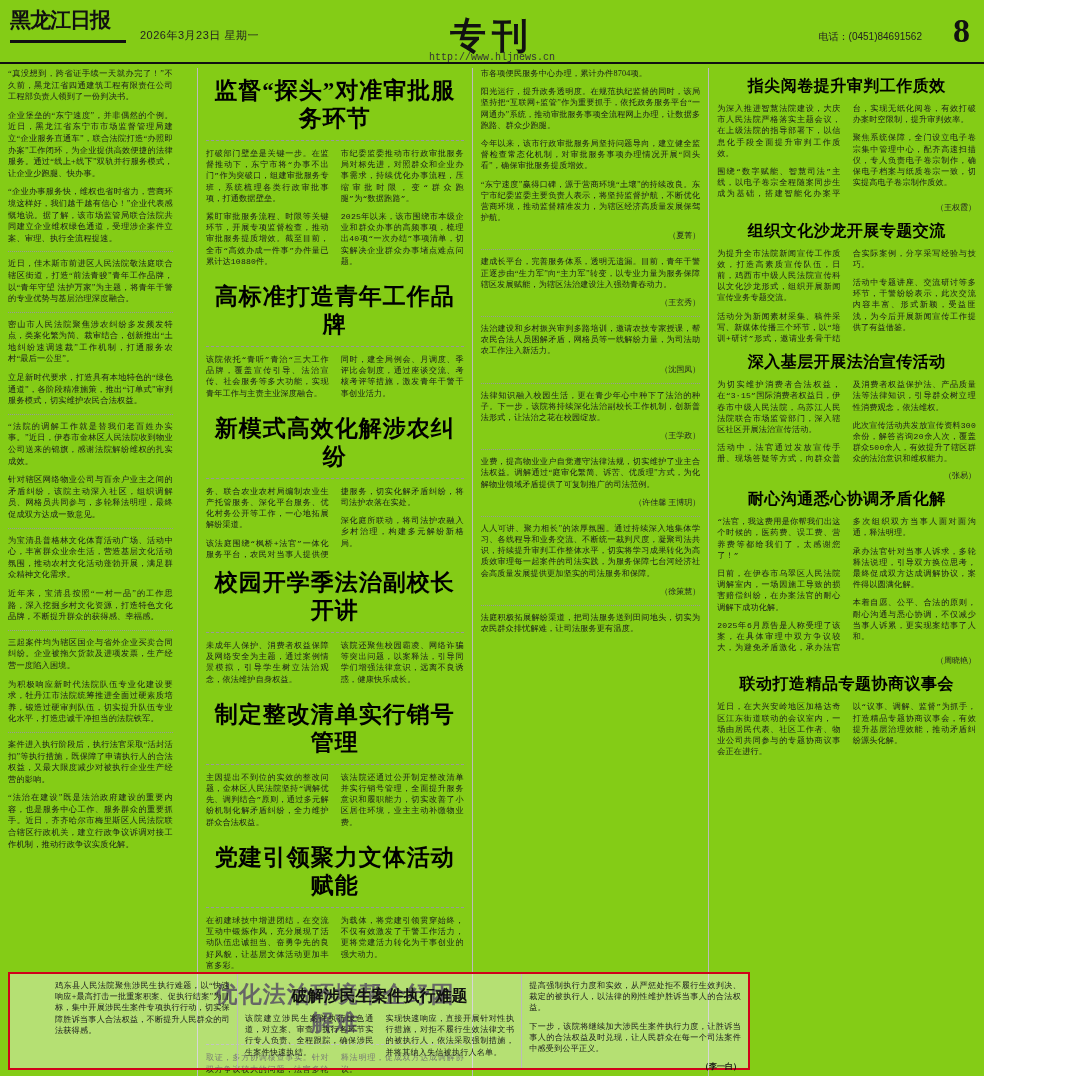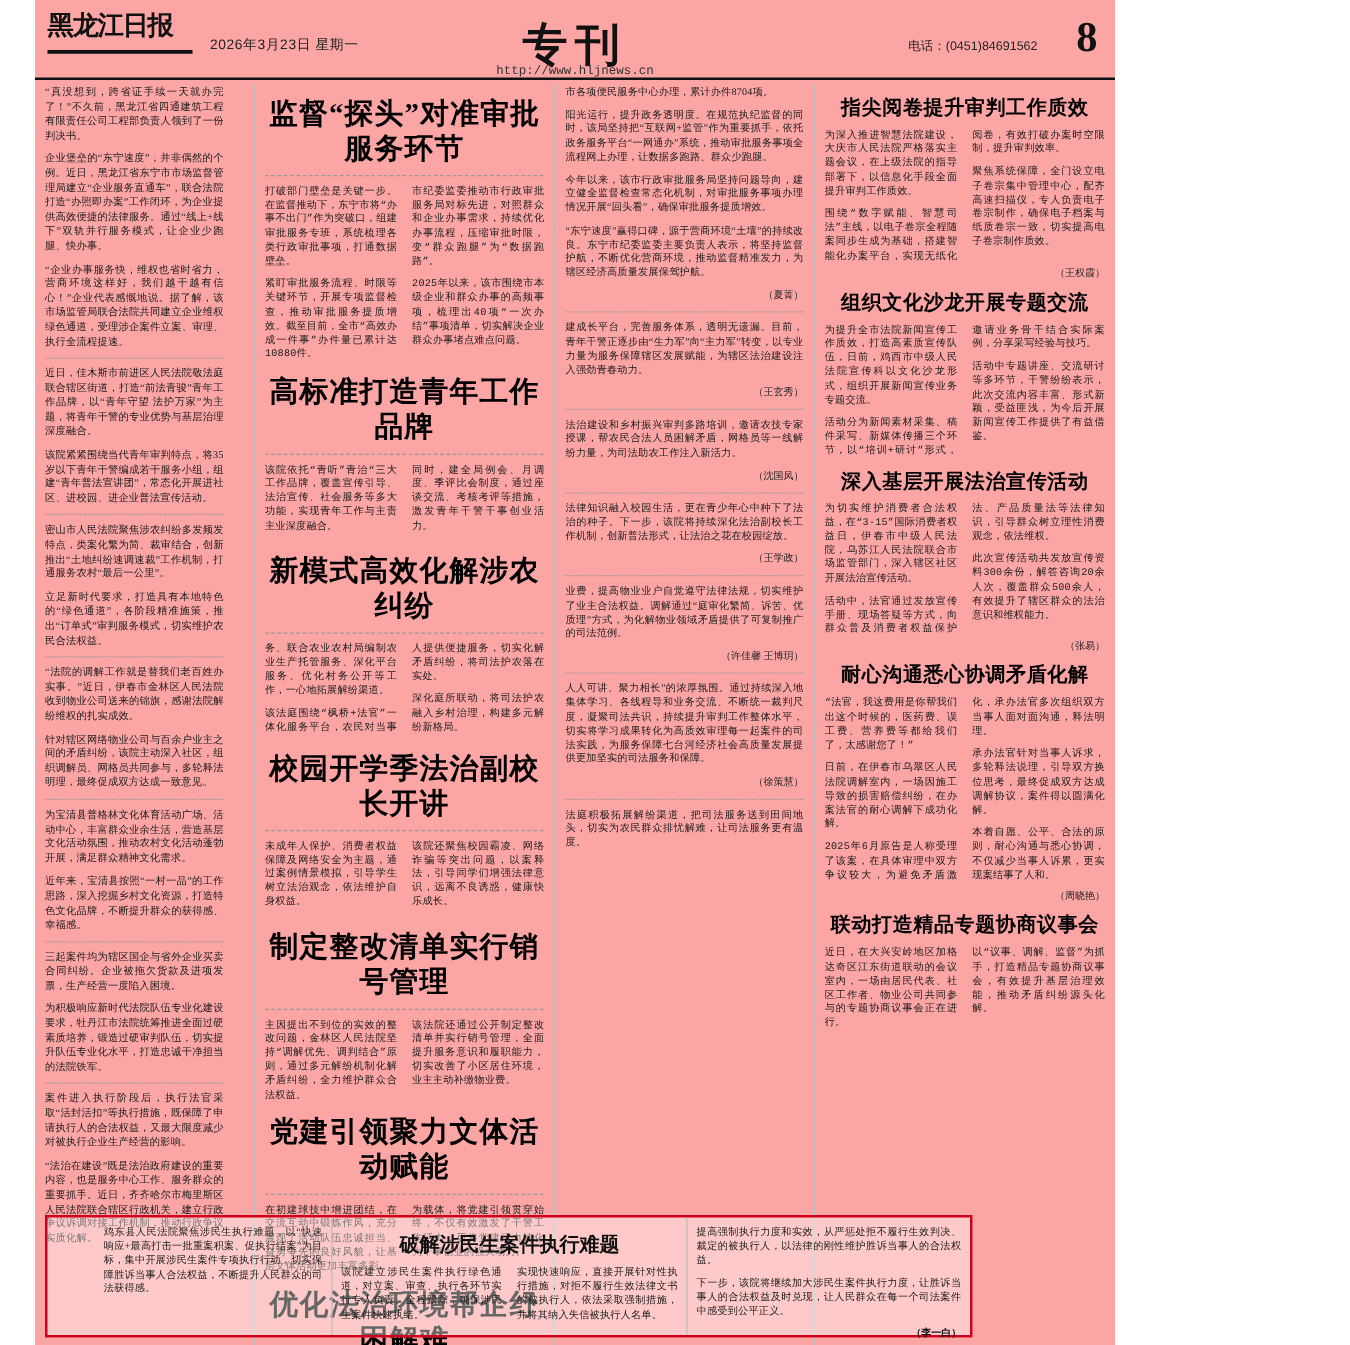--- a/index.html
+++ b/index.html
@@ -3,21 +3,21 @@
 <meta charset="utf-8">
 <style>
   html,body{margin:0;padding:0;}
   body{
     width:1080px;height:1076px;
     background:#ffffff;
     font-family:"Liberation Serif", serif;
     color:#111;
     overflow:hidden;
   }
-  .page{position:relative;width:864px;height:1076px;background:#fca5a5;margin-left:28px;}
+  .page{position:relative;width:984px;height:1076px;background:#84cc16;}
 
   
   .masthead{position:relative;height:62px;border-bottom:2px solid #111;}
   .logo{
     position:absolute;left:10px;top:6px;width:120px;height:34px;
     font-family:"Liberation Serif",serif;font-weight:bold;font-size:21px;
     color:#111;letter-spacing:-1px;white-space:nowrap;
   }
   .logo-underline{position:absolute;left:10px;top:40px;width:116px;height:3px;background:#111;}
   .issue-date{
@@ -96,21 +96,20 @@
   </div>
 
   <div class="body">
 
     <div class="col col-a">
       <p class="para">“真没想到，跨省证手续一天就办完了！”不久前，黑龙江省四通建筑工程有限责任公司工程部负责人领到了一份判决书。</p>
       <p class="para">企业堡垒的“东宁速度”，并非偶然的个例。近日，黑龙江省东宁市市场监督管理局建立“企业服务直通车”，联合法院打造“办照即办案”工作闭环，为企业提供高效便捷的法律服务。通过“线上+线下”双轨并行服务模式，让企业少跑腿、快办事。</p>
       <p class="para">“企业办事服务快，维权也省时省力，营商环境这样好，我们越干越有信心！”企业代表感慨地说。据了解，该市场监管局联合法院共同建立企业维权绿色通道，受理涉企案件立案、审理、执行全流程提速。</p>
       <hr class="thin-rule">
       <p class="para">近日，佳木斯市前进区人民法院敬法庭联合辖区街道，打造“前法青骏”青年工作品牌，以“青年守望 法护万家”为主题，将青年干警的专业优势与基层治理深度融合。</p>
-      <p class="para">该院紧紧围绕当代青年审判特点，将35岁以下青年干警编成若干服务小组，组建“青年普法宣讲团”，常态化开展进社区、进校园、进企业普法宣传活动。</p>
       <hr class="thin-rule">
       <p class="para">密山市人民法院聚焦涉农纠纷多发频发特点，类案化繁为简、裁审结合，创新推出“土地纠纷速调速裁”工作机制，打通服务农村“最后一公里”。</p>
       <p class="para">立足新时代要求，打造具有本地特色的“绿色通道”，各阶段精准施策，推出“订单式”审判服务模式，切实维护农民合法权益。</p>
       <hr class="thin-rule">
       <p class="para">“法院的调解工作就是替我们老百姓办实事。”近日，伊春市金林区人民法院收到物业公司送来的锦旗，感谢法院解纷维权的扎实成效。</p>
       <p class="para">针对辖区网络物业公司与百余户业主之间的矛盾纠纷，该院主动深入社区，组织调解员、网格员共同参与，多轮释法明理，最终促成双方达成一致意见。</p>
       <hr class="thin-rule">
       <p class="para">为宝清县普格林文化体育活动广场、活动中心，丰富群众业余生活，营造基层文化活动氛围，推动农村文化活动蓬勃开展，满足群众精神文化需求。</p>
       <p class="para">近年来，宝清县按照“一村一品”的工作思路，深入挖掘乡村文化资源，打造特色文化品牌，不断提升群众的获得感、幸福感。</p>
       <hr class="thin-rule">

